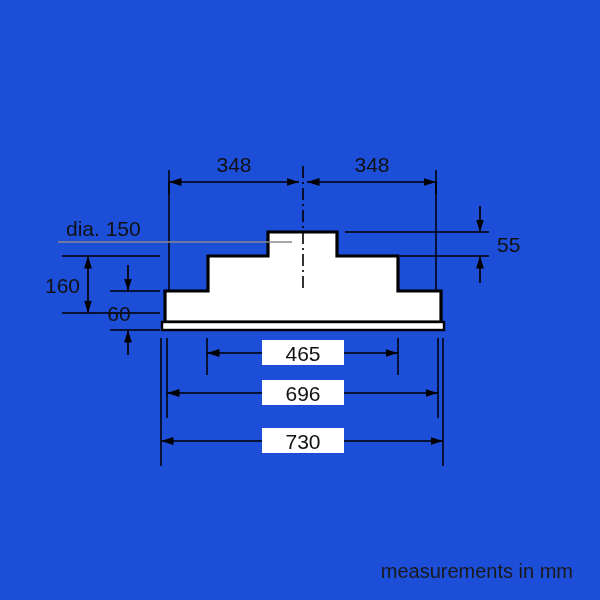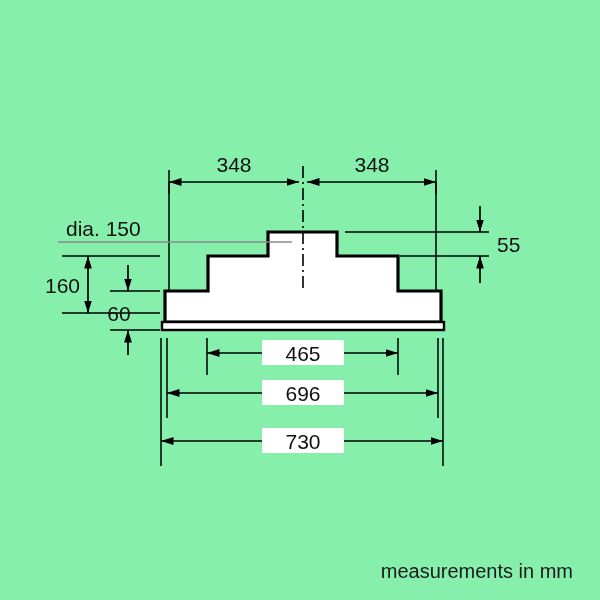--- a/index.html
+++ b/index.html
@@ -8,21 +8,21 @@
     padding: 0;
     background: #ffffff;
   }
   body {
     font-family: "Liberation Sans", sans-serif;
   }
   #canvas {
     position: relative;
     width: 600px;
     height: 600px;
-    background: #86efac;
+    background: #1d4ed8;
     overflow: hidden;
   }
   #canvas svg {
     display: block;
   }
   .dim-text {
     font-family: "Liberation Sans", sans-serif;
     font-size: 21px;
     fill: #111111;
   }

